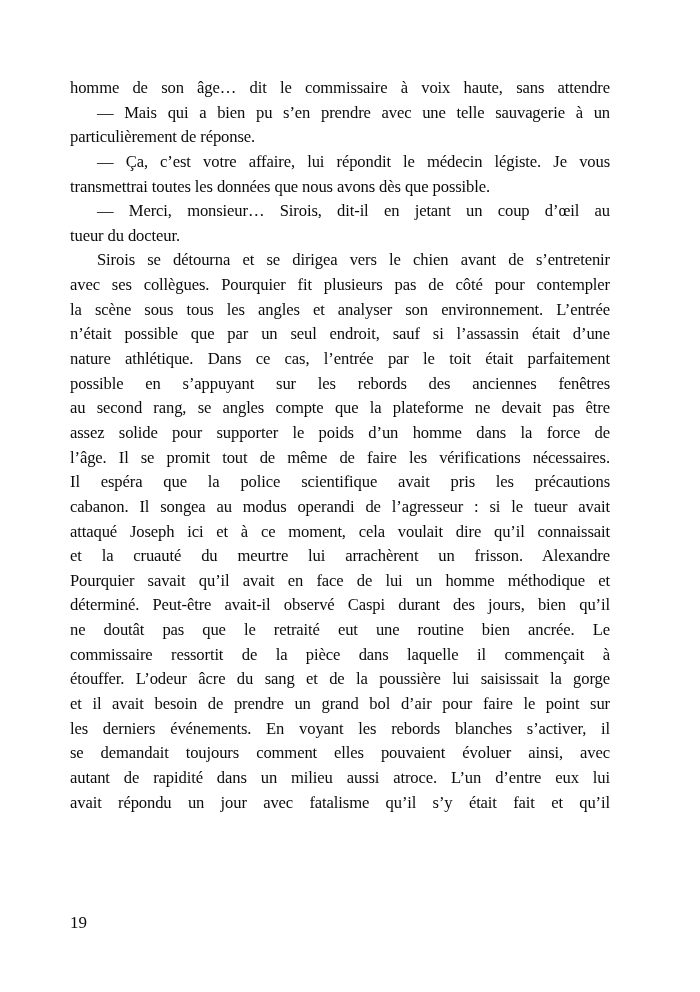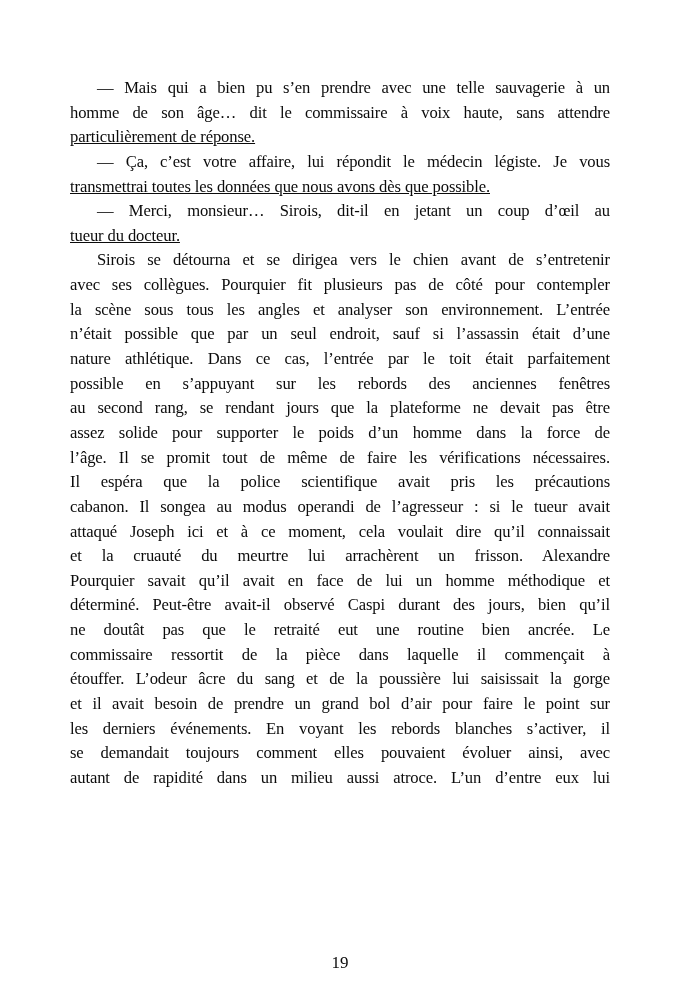--- a/index.html
+++ b/index.html
@@ -31,61 +31,61 @@
     text-align: justify;
     text-align-last: justify;
     height: 24.65px;
     overflow: visible;
   }
   .text-line.indent {
     text-indent: 27px;
   }
   .text-line.last-left {
     text-align-last: left;
-    text-decoration: underline;
   }
   .page-num {
     position: absolute;
     left: 70px;
-    top: 951px;
+    top: 911px;
     width: 540px;
-    text-align: center;
+    text-align: left;
     font-size: 17px;
     line-height: 24px;
   }
 </style>
 </head>
 <body>
 
 <div class="page">
   <div class="text-col" id="text-col">
+      <div class="text-line">homme de son âge… dit le commissaire à voix haute, sans attendre</div>
       <div class="text-line indent">— Mais qui a bien pu s’en prendre avec une telle sauvagerie à un</div>
-      <div class="text-line">homme de son âge… dit le commissaire à voix haute, sans attendre</div>
       <div class="text-line last-left">particulièrement de réponse.</div>
       <div class="text-line indent">— Ça, c’est votre affaire, lui répondit le médecin légiste. Je vous</div>
       <div class="text-line last-left">transmettrai toutes les données que nous avons dès que possible.</div>
       <div class="text-line indent">— Merci, monsieur… Sirois, dit-il en jetant un coup d’œil au</div>
       <div class="text-line last-left">tueur du docteur.</div>
       <div class="text-line indent">Sirois se détourna et se dirigea vers le chien avant de s’entretenir</div>
       <div class="text-line">avec ses collègues. Pourquier fit plusieurs pas de côté pour contempler</div>
       <div class="text-line">la scène sous tous les angles et analyser son environnement. L’entrée</div>
       <div class="text-line">n’était possible que par un seul endroit, sauf si l’assassin était d’une</div>
       <div class="text-line">nature athlétique. Dans ce cas, l’entrée par le toit était parfaitement</div>
       <div class="text-line">possible en s’appuyant sur les rebords des anciennes fenêtres</div>
-      <div class="text-line">au second rang, se rendant jours que la plateforme ne devait pas être</div>
+      <div class="text-line">au second rang, se angles compte que la plateforme ne devait pas être</div>
       <div class="text-line">assez solide pour supporter le poids d’un homme dans la force de</div>
       <div class="text-line">l’âge. Il se promit tout de même de faire les vérifications nécessaires.</div>
       <div class="text-line">Il espéra que la police scientifique avait pris les précautions</div>
       <div class="text-line">cabanon. Il songea au modus operandi de l’agresseur : si le tueur avait</div>
       <div class="text-line">attaqué Joseph ici et à ce moment, cela voulait dire qu’il connaissait</div>
       <div class="text-line">et la cruauté du meurtre lui arrachèrent un frisson. Alexandre</div>
       <div class="text-line">Pourquier savait qu’il avait en face de lui un homme méthodique et</div>
       <div class="text-line">déterminé. Peut-être avait-il observé Caspi durant des jours, bien qu’il</div>
       <div class="text-line">ne doutât pas que le retraité eut une routine bien ancrée. Le</div>
       <div class="text-line">commissaire ressortit de la pièce dans laquelle il commençait à</div>
       <div class="text-line">étouffer. L’odeur âcre du sang et de la poussière lui saisissait la gorge</div>
       <div class="text-line">et il avait besoin de prendre un grand bol d’air pour faire le point sur</div>
       <div class="text-line">les derniers événements. En voyant les rebords blanches s’activer, il</div>
       <div class="text-line">se demandait toujours comment elles pouvaient évoluer ainsi, avec</div>
       <div class="text-line">autant de rapidité dans un milieu aussi atroce. L’un d’entre eux lui</div>
+      <div class="text-line">avait répondu un jour avec fatalisme qu’il s’y était fait et qu’il</div>
     </div>
   <div class="page-num">19</div>
 </div>
 
 </body></html>

